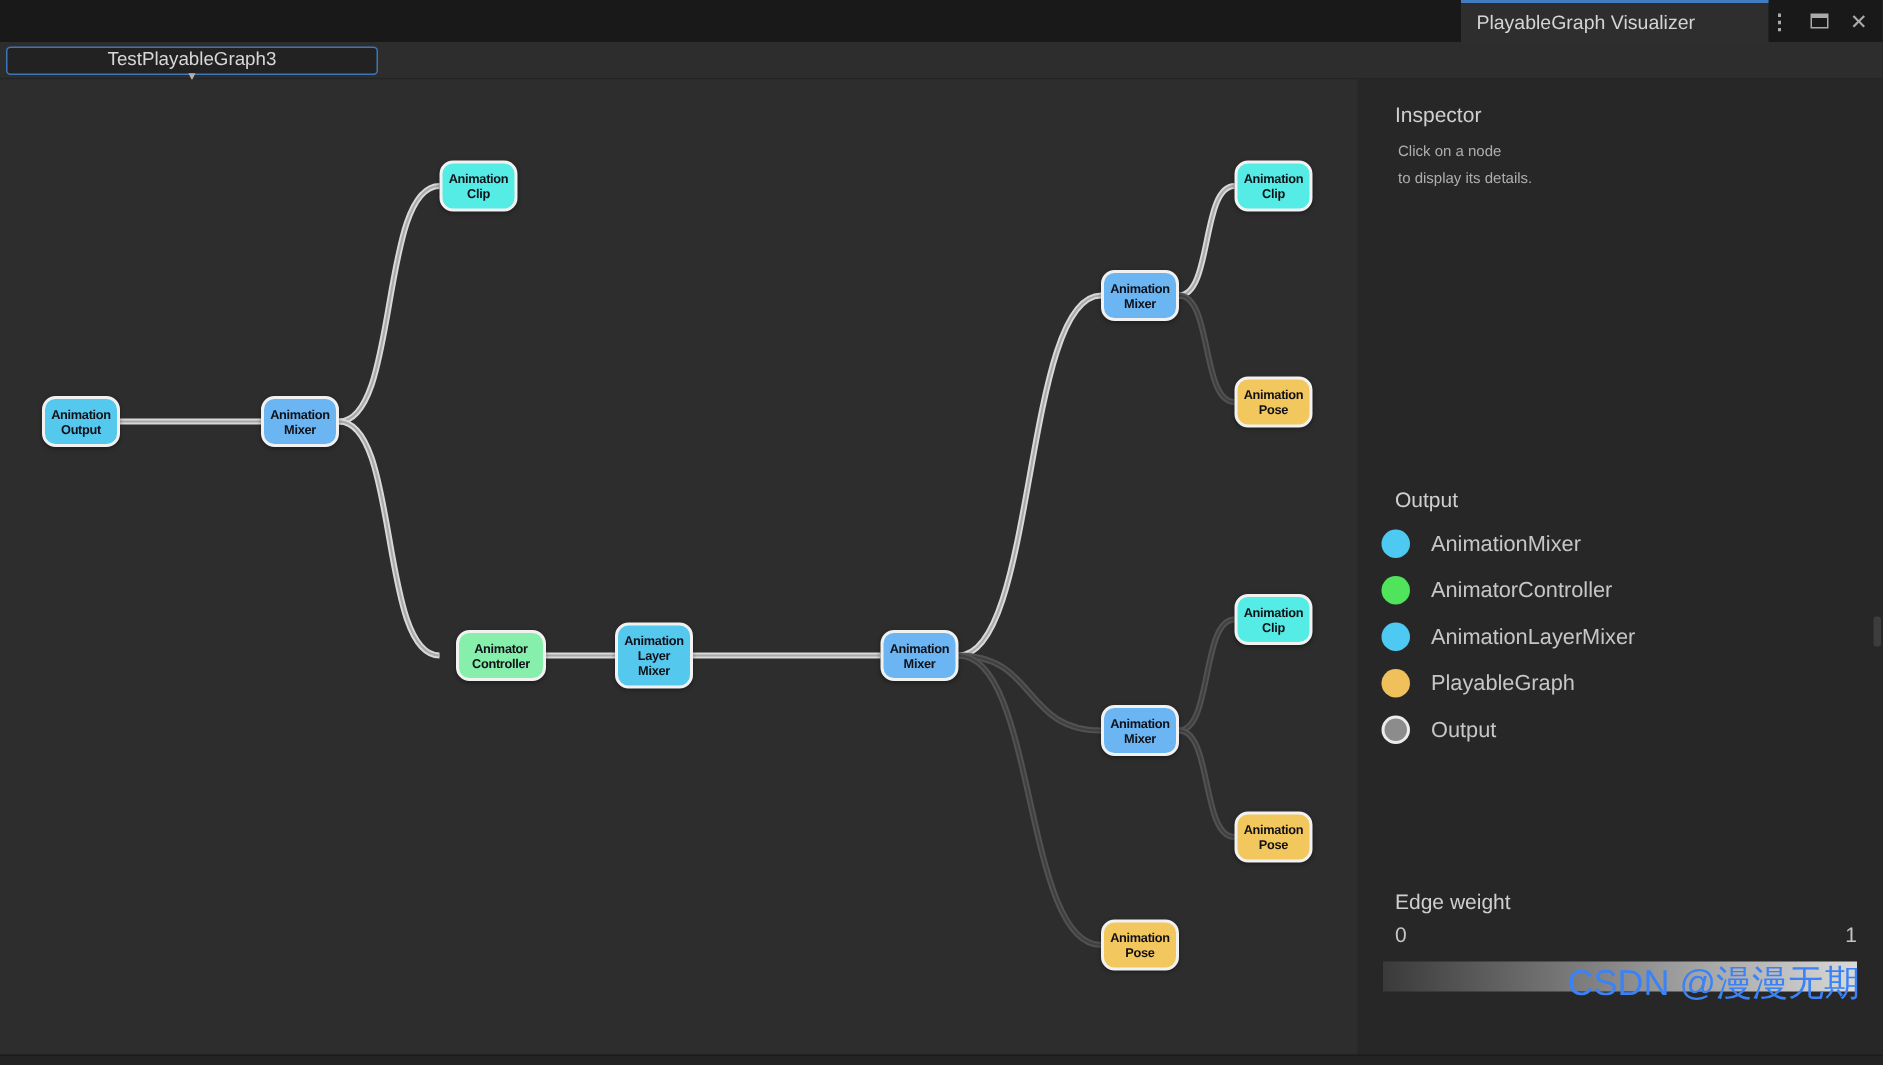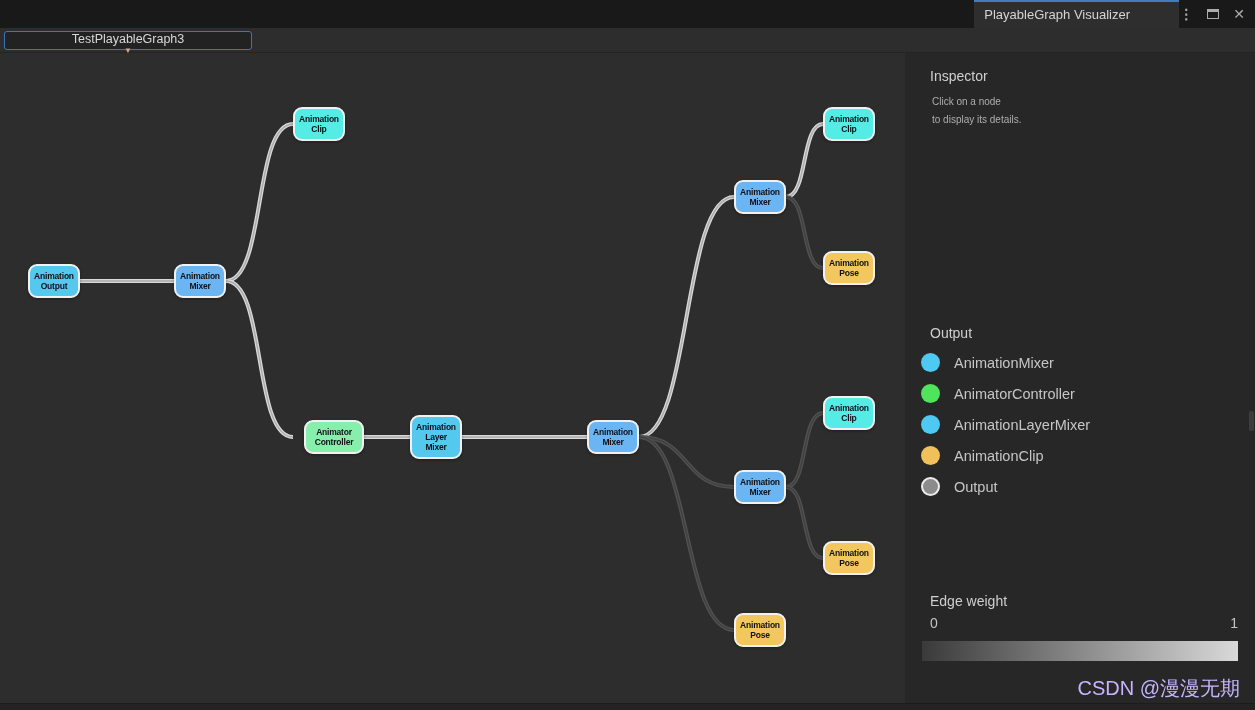--- a/index.html
+++ b/index.html
@@ -36,21 +36,21 @@
   
   .inspector { position:relative; width:350px; height:650px; background:#272727; }
   .sec-title { position:absolute; left:25px; color:#cfcfcf; font-size:14px; font-weight:normal; }
   .hint { position:absolute; left:27px; top:40px; color:#aeaeae; font-size:10px; line-height:18px; }
   .legend-list { position:absolute; left:16px; top:294px; }
   .legend-row { display:flex; align-items:center; height:31px; }
   .legend-swatch { width:19px; height:19px; border-radius:50%; margin-right:14px; flex:none; }
   .legend-label { color:#c6c6c6; font-size:14.5px; }
   .ew-scale { position:absolute; left:25px; right:17px; top:562px; display:flex; justify-content:space-between; color:#c4c4c4; font-size:14px; }
   .ew-bar { position:absolute; left:17px; right:17px; top:588px; height:20px; }
-  .watermark { position:absolute; right:15px; top:622px; color:#c4b5fd; font-size:20px; white-space:nowrap; }
+  .watermark { position:absolute; right:15px; top:586px; color:#3b82f6; font-size:24px; white-space:nowrap; }
 
   
   .hscroll { position:absolute; left:0; bottom:0; width:1255px; height:7px; background:#232323; border-top:1px solid #1c1c1c; }
   .vscroll-thumb { position:absolute; right:1px; top:358px; width:5px; height:20px; background:#3d3d3d; border-radius:2px; }
 </style>
 </head>
 <body>
 
 <div class="window">
 
@@ -175,21 +175,21 @@
           <div class="legend-row">
             <span class="legend-swatch" style="background: rgb(79, 228, 92);"></span>
             <span class="legend-label">AnimatorController</span>
           </div>
           <div class="legend-row">
             <span class="legend-swatch" style="background: rgb(77, 201, 242);"></span>
             <span class="legend-label">AnimationLayerMixer</span>
           </div>
           <div class="legend-row">
             <span class="legend-swatch" style="background: rgb(240, 192, 90);"></span>
-            <span class="legend-label">AnimationClip</span>
+            <span class="legend-label">PlayableGraph</span>
           </div>
           <div class="legend-row">
             <span class="legend-swatch" style="background: rgb(140, 140, 140); border: 2.5px solid rgb(236, 236, 236);"></span>
             <span class="legend-label">Output</span>
           </div>
         </div>
 
       <div class="sec-title" style="top:540px;">Edge weight</div>
       <div class="ew-scale">
         <span>0</span>

